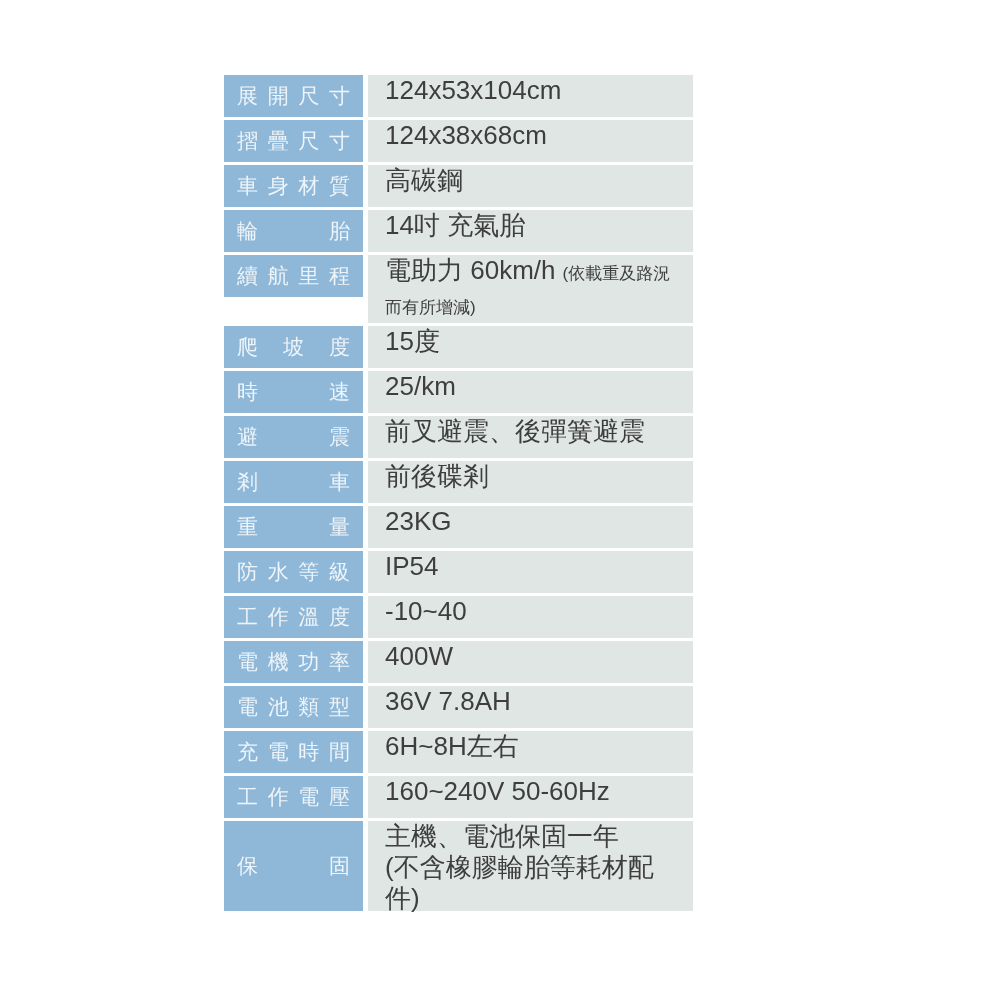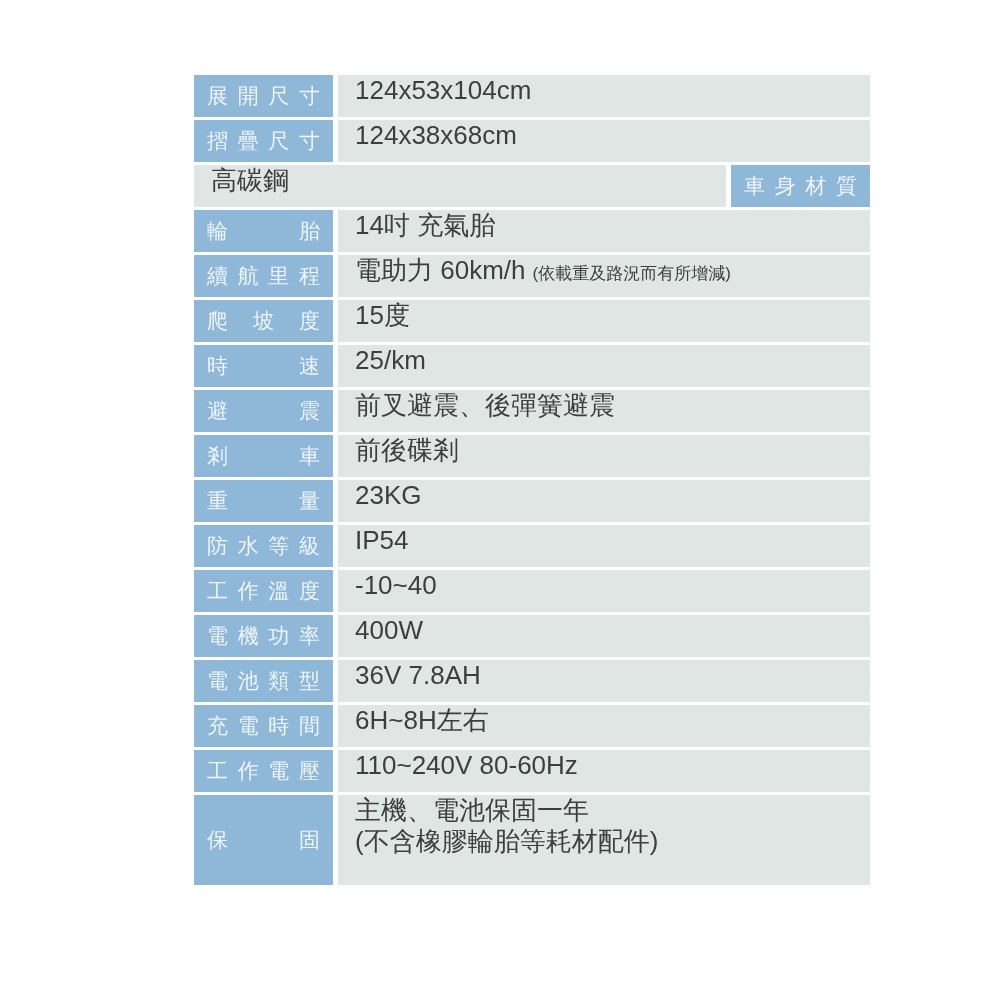--- a/index.html
+++ b/index.html
@@ -10,23 +10,23 @@
   }
   .canvas {
     position: relative;
     width: 1000px;
     height: 1000px;
     background: #ffffff;
     overflow: hidden;
   }
   .spec-table {
     position: absolute;
-    left: 194px;
+    left: 224px;
     top: 75px;
-    width: 676px;
+    width: 469px;
   }
   .row {
     display: flex;
     column-gap: 5px;
     margin-bottom: 3px;
   }
   .cell {
     box-sizing: border-box;
   }
   .label {
@@ -94,29 +94,29 @@
     </div>
     <div class="cell value">
       <div class="value-inner">
         <span class="value-main">124x38x68cm</span>
         
       </div>
     </div>
   </div>
 
   <div class="row">
+    <div class="cell label">
+      <span class="label-text">車身材質</span>
+    </div>
     <div class="cell value">
       <div class="value-inner">
         <span class="value-main">高碳鋼</span>
         
       </div>
     </div>
-    <div class="cell label">
-      <span class="label-text">車身材質</span>
-    </div>
   </div>
 
   <div class="row">
     <div class="cell label">
       <span class="label-text">輪胎</span>
     </div>
     <div class="cell value">
       <div class="value-inner">
         <span class="value-main">14吋 充氣胎</span>
         
@@ -256,21 +256,21 @@
       </div>
     </div>
   </div>
 
   <div class="row">
     <div class="cell label">
       <span class="label-text">工作電壓</span>
     </div>
     <div class="cell value">
       <div class="value-inner">
-        <span class="value-main">110~240V 80-60Hz</span>
+        <span class="value-main">160~240V 50-60Hz</span>
         
       </div>
     </div>
   </div>
 
   <div class="row tall">
     <div class="cell label">
       <span class="label-text">保固</span>
     </div>
     <div class="cell value">

